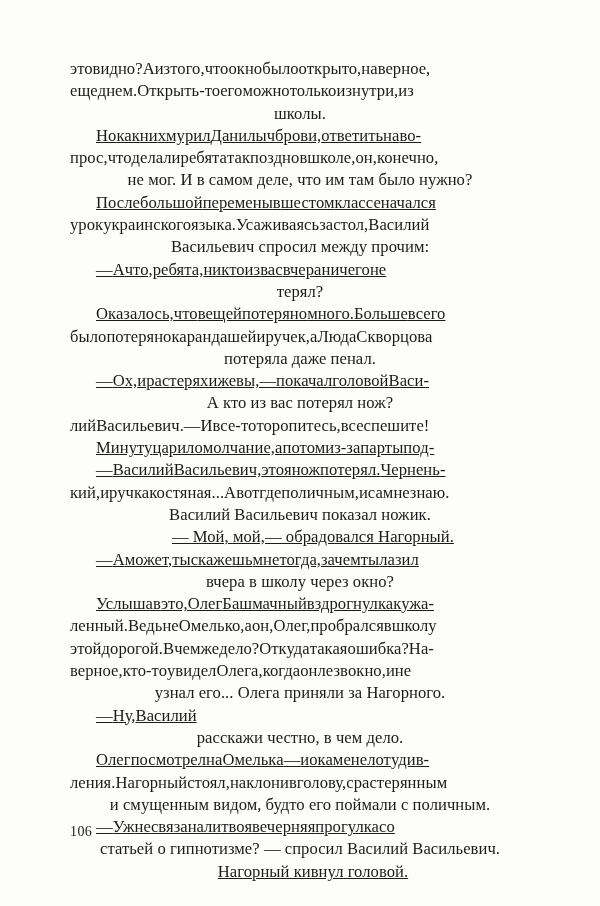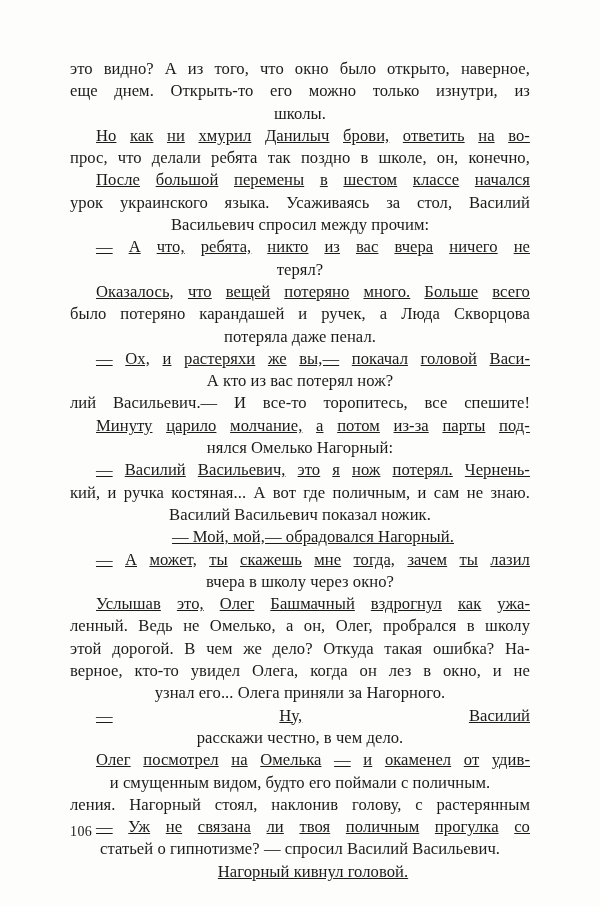--- a/index.html
+++ b/index.html
@@ -38,21 +38,20 @@
     height: 22.3px;
     line-height: 22.3px;
     font-size: 16.6px;
     letter-spacing: 0.05px;
     white-space: pre;
     overflow: visible;
   }
 
   
   .line.justify {
-    justify-content: space-between;
   }
   
   .line.flush {
     justify-content: center;
   }
 
   .line .w {
     white-space: pre;
   }
 
@@ -81,20 +80,21 @@
 
   <div class="text-block">
       <div class="para">
         <div class="line justify"><span class="w">это</span><span class="w">видно?</span><span class="w">А</span><span class="w">из</span><span class="w">того,</span><span class="w">что</span><span class="w">окно</span><span class="w">было</span><span class="w">открыто,</span><span class="w">наверное,</span></div>
         <div class="line justify"><span class="w">еще</span><span class="w">днем.</span><span class="w">Открыть-то</span><span class="w">его</span><span class="w">можно</span><span class="w">только</span><span class="w">изнутри,</span><span class="w">из</span></div>
         <div class="line flush"><span class="w">школы.</span></div>
       </div>
       <div class="para">
         <div class="line justify indent"><span class="w">Но</span><span class="w">как</span><span class="w">ни</span><span class="w">хмурил</span><span class="w">Данилыч</span><span class="w">брови,</span><span class="w">ответить</span><span class="w">на</span><span class="w">во-</span></div>
         <div class="line justify"><span class="w">прос,</span><span class="w">что</span><span class="w">делали</span><span class="w">ребята</span><span class="w">так</span><span class="w">поздно</span><span class="w">в</span><span class="w">школе,</span><span class="w">он,</span><span class="w">конечно,</span></div>
+        <div class="line flush"><span class="w">не мог. И в самом деле, что им там было нужно?</span></div>
       </div>
       <div class="para">
         <div class="line justify indent"><span class="w">После</span><span class="w">большой</span><span class="w">перемены</span><span class="w">в</span><span class="w">шестом</span><span class="w">классе</span><span class="w">начался</span></div>
         <div class="line justify"><span class="w">урок</span><span class="w">украинского</span><span class="w">языка.</span><span class="w">Усаживаясь</span><span class="w">за</span><span class="w">стол,</span><span class="w">Василий</span></div>
         <div class="line flush"><span class="w">Васильевич спросил между прочим:</span></div>
       </div>
       <div class="para">
         <div class="line justify indent"><span class="w">—</span><span class="w">А</span><span class="w">что,</span><span class="w">ребята,</span><span class="w">никто</span><span class="w">из</span><span class="w">вас</span><span class="w">вчера</span><span class="w">ничего</span><span class="w">не</span></div>
         <div class="line flush"><span class="w">терял?</span></div>
       </div>
@@ -103,21 +103,20 @@
         <div class="line justify"><span class="w">было</span><span class="w">потеряно</span><span class="w">карандашей</span><span class="w">и</span><span class="w">ручек,</span><span class="w">а</span><span class="w">Люда</span><span class="w">Скворцова</span></div>
         <div class="line flush"><span class="w">потеряла даже пенал.</span></div>
       </div>
       <div class="para">
         <div class="line justify indent"><span class="w">—</span><span class="w">Ох,</span><span class="w">и</span><span class="w">растеряхи</span><span class="w">же</span><span class="w">вы,—</span><span class="w">покачал</span><span class="w">головой</span><span class="w">Васи-</span></div>
         <div class="line flush"><span class="w">А кто из вас потерял нож?</span></div>
         <div class="line justify"><span class="w">лий</span><span class="w">Васильевич.—</span><span class="w">И</span><span class="w">все-то</span><span class="w">торопитесь,</span><span class="w">все</span><span class="w">спешите!</span></div>
       </div>
       <div class="para">
         <div class="line justify indent"><span class="w">Минуту</span><span class="w">царило</span><span class="w">молчание,</span><span class="w">а</span><span class="w">потом</span><span class="w">из-за</span><span class="w">парты</span><span class="w">под-</span></div>
-        <div class="line flush"><span class="w">нялся Омелько Нагорный:</span></div>
       </div>
       <div class="para">
         <div class="line justify indent"><span class="w">—</span><span class="w">Василий</span><span class="w">Васильевич,</span><span class="w">это</span><span class="w">я</span><span class="w">нож</span><span class="w">потерял.</span><span class="w">Чернень-</span></div>
         <div class="line justify"><span class="w">кий,</span><span class="w">и</span><span class="w">ручка</span><span class="w">костяная...</span><span class="w">А</span><span class="w">вот</span><span class="w">где</span><span class="w">поличным,</span><span class="w">и</span><span class="w">сам</span><span class="w">не</span><span class="w">знаю.</span></div>
       </div>
       <div class="para">
         <div class="line flush"><span class="w">Василий Васильевич показал ножик.</span></div>
       </div>
       <div class="para">
         <div class="line flush indent"><span class="w">— Мой, мой,— обрадовался Нагорный.</span></div>
@@ -132,25 +131,25 @@
         <div class="line justify"><span class="w">этой</span><span class="w">дорогой.</span><span class="w">В</span><span class="w">чем</span><span class="w">же</span><span class="w">дело?</span><span class="w">Откуда</span><span class="w">такая</span><span class="w">ошибка?</span><span class="w">На-</span></div>
         <div class="line justify"><span class="w">верное,</span><span class="w">кто-то</span><span class="w">увидел</span><span class="w">Олега,</span><span class="w">когда</span><span class="w">он</span><span class="w">лез</span><span class="w">в</span><span class="w">окно,</span><span class="w">и</span><span class="w">не</span></div>
         <div class="line flush"><span class="w">узнал его... Олега приняли за Нагорного.</span></div>
       </div>
       <div class="para">
         <div class="line justify indent"><span class="w">—</span><span class="w">Ну,</span><span class="w">Василий</span></div>
         <div class="line flush"><span class="w">расскажи честно, в чем дело.</span></div>
       </div>
       <div class="para">
         <div class="line justify indent"><span class="w">Олег</span><span class="w">посмотрел</span><span class="w">на</span><span class="w">Омелька</span><span class="w">—</span><span class="w">и</span><span class="w">окаменел</span><span class="w">от</span><span class="w">удив-</span></div>
+        <div class="line justify"><span class="w">ления.</span><span class="w">Нагорный</span><span class="w">стоял,</span><span class="w">наклонив</span><span class="w">голову,</span><span class="w">с</span><span class="w">растерянным</span></div>
         <div class="line flush"><span class="w">и смущенным видом, будто его поймали с поличным.</span></div>
-        <div class="line justify"><span class="w">ления.</span><span class="w">Нагорный</span><span class="w">стоял,</span><span class="w">наклонив</span><span class="w">голову,</span><span class="w">с</span><span class="w">растерянным</span></div>
       </div>
       <div class="para">
-        <div class="line justify indent"><span class="w">—</span><span class="w">Уж</span><span class="w">не</span><span class="w">связана</span><span class="w">ли</span><span class="w">твоя</span><span class="w">поличным</span><span class="w">прогулка</span><span class="w">со</span></div>
+        <div class="line justify indent"><span class="w">—</span><span class="w">Уж</span><span class="w">не</span><span class="w">связана</span><span class="w">ли</span><span class="w">твоя</span><span class="w">вечерняя</span><span class="w">прогулка</span><span class="w">со</span></div>
         <div class="line flush"><span class="w">статьей о гипнотизме? — спросил Василий Васильевич.</span></div>
       </div>
       <div class="para">
         <div class="line flush indent"><span class="w">Нагорный кивнул головой.</span></div>
       </div>
     </div>
 
   <div class="page-number">106</div>
 
 </div>

